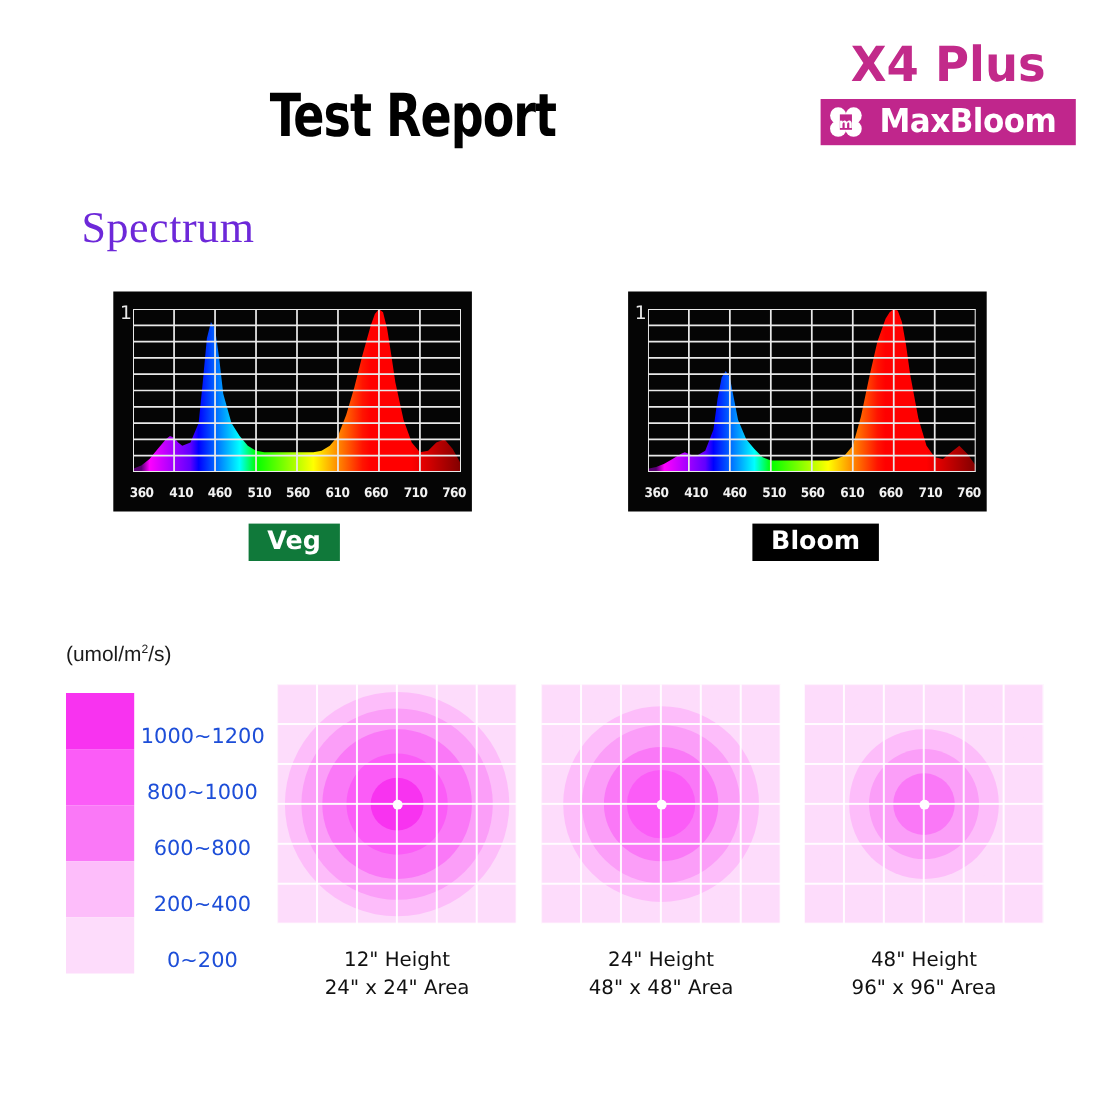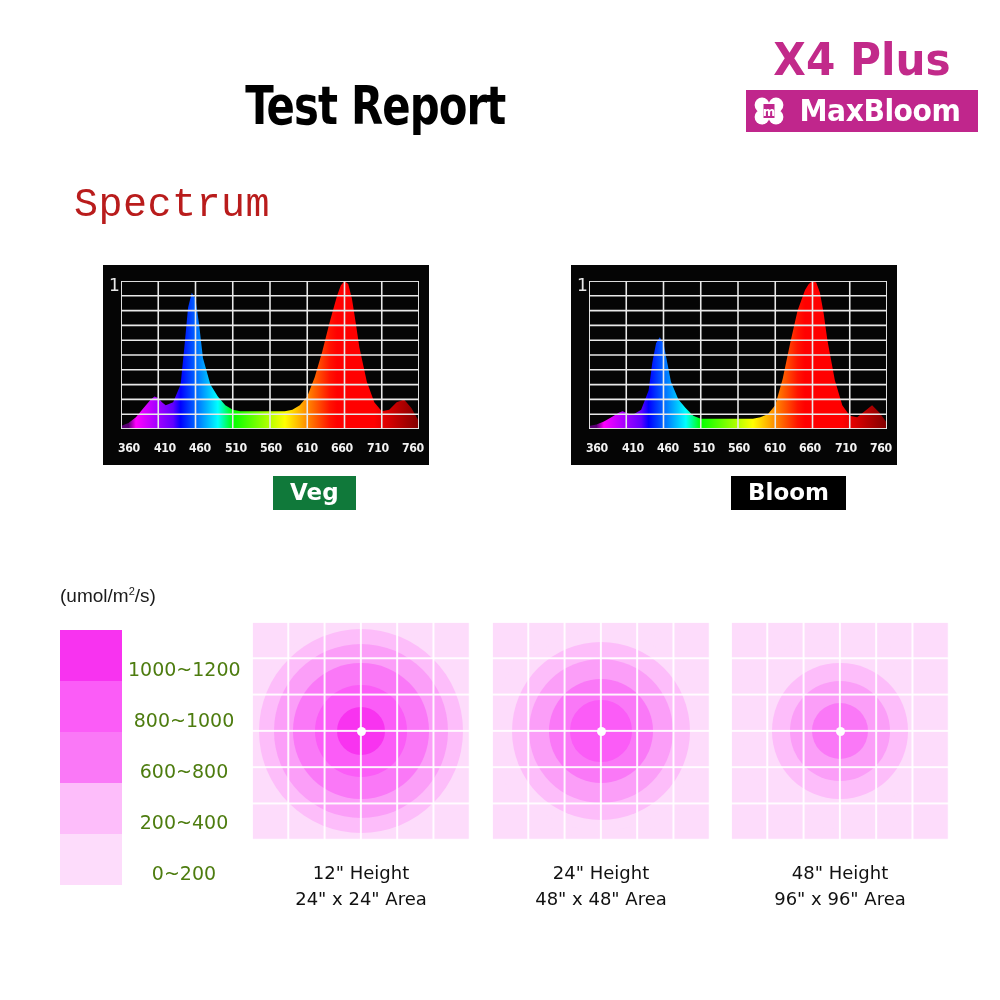--- a/index.html
+++ b/index.html
@@ -48,22 +48,22 @@
     color:#fff;font-weight:bold;font-size:30px;line-height:1;
     font-family:"DejaVu Sans","Liberation Sans",sans-serif;
     transform:scaleX(.94);
     letter-spacing:-.5px;
     padding-left:2px;
   }
 
   
   .section-heading{
     position:absolute;
-    font-size:40px;font-weight:400;color:#b91c1c;
-    font-family:Liberation Mono, monospace;
+    font-size:40px;font-weight:400;color:#6d28d9;
+    font-family:Liberation Serif, serif;
     letter-spacing:.5px;
   }
   #spectrum-heading{left:74px;top:183px;}
   #par-heading{left:60px;top:533px;}
   #par-units{
     position:absolute;left:60px;top:585px;
     font-size:19px;color:#1b1b1b;
   }
   #par-units sup{font-size:11px;}
 
@@ -90,32 +90,31 @@
     letter-spacing:-.5px;
   }
   .spec-ticks span{transform:scaleX(.92);}
 
   
   .spec-badge{
     position:absolute;top:476px;
     color:#fff;font-size:23px;font-weight:bold;
     padding:3px 17px 5px 17px;
     font-family:"DejaVu Sans","Liberation Sans",sans-serif;
-    margin-left:47px;
   }
   #badge-veg{left:226px;background:#10793a;}
   #badge-bloom{left:684px;background:#000000;}
 
   
   #par-legend{position:absolute;left:60px;top:630px;width:180px;}
   .legend-row{display:flex;align-items:center;height:51px;}
   .legend-swatch{width:62px;height:51px;flex:0 0 auto;}
   .legend-label{
     flex:1 1 auto;text-align:center;
-    font-size:19px;color:#4d7c0f;
+    font-size:19px;color:#1d4ed8;
     padding-left:6px;
     font-family:"DejaVu Sans","Liberation Sans",sans-serif;
     margin-top:27px;
   }
 
   
   .par-map-wrap{position:absolute;top:622px;width:218px;}
   #par-map-0{left:252px;}
   #par-map-1{left:492px;}
   #par-map-2{left:731px;}

